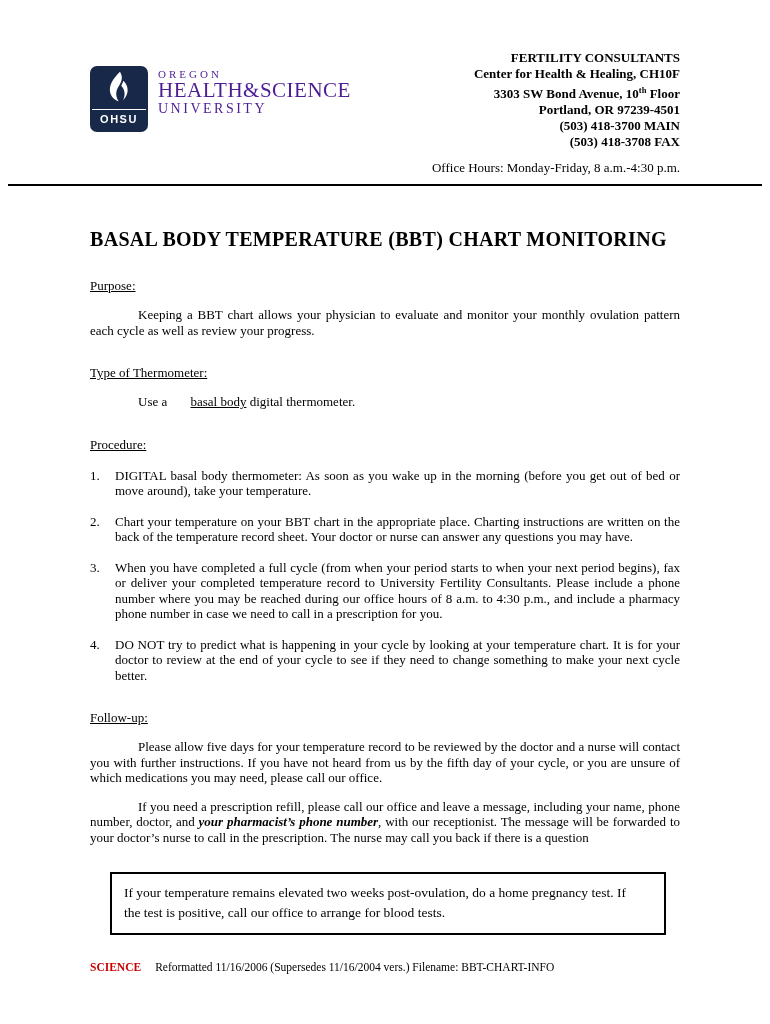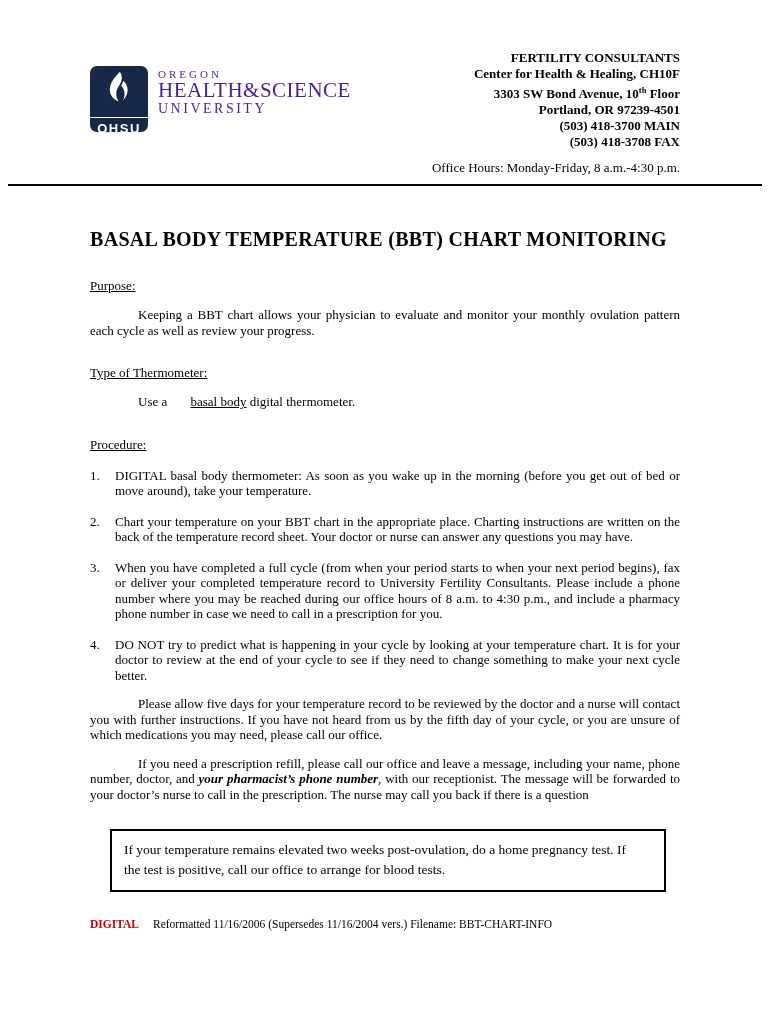--- a/index.html
+++ b/index.html
@@ -24,23 +24,23 @@
     background: #182848;
     border-radius: 7px;
     display: flex; flex-direction: column; align-items: center;
     padding-top: 3px; box-sizing: border-box;
     flex: none;
   }
   .logo-box svg { width: 36px; height: 38px; display: block; }
   .logo-ohsu {
     color: #ffffff;
     font-family: "Liberation Sans", sans-serif;
-    font-weight: bold; font-size: 13px; letter-spacing: 1.5px;
+    font-weight: bold; font-size: 11px; letter-spacing: 1.5px;
     border-top: 1px solid #ffffff;
-    padding: 3px 8px 0 8px; margin-top: 10px;
+    padding: 3px 8px 0 8px; margin-top: 2px;
   }
   .wordmark { color: #4c1d95; line-height: 1.04; padding-top: 3px; }
   .wm-oregon { font-size: 11px; letter-spacing: 3px; }
   .wm-health { font-size: 21px; letter-spacing: 0.5px; }
   .wm-univ   { font-size: 14px; letter-spacing: 2.5px; }
 
   .contact { text-align: right; font-weight: bold; font-size: 13px; line-height: 16px; white-space: nowrap; }
   .contact sup { font-size: 8.5px; }
   .office-hours { text-align: right; font-size: 13px; margin-top: 10px; }
   .divider { border: none; border-top: 2px solid #000000; margin: 8px -82px 0 -82px; }
@@ -137,22 +137,23 @@
   <div class="list-item">
     <span class="li-num">3.</span>
     <span class="li-text"><span class="bold"></span><span>When you have completed a full cycle (from when your period starts to when your next period begins), fax or deliver your completed temperature record to University Fertility Consultants.  Please include a phone number where you may be reached during our office hours of 8 a.m. to 4:30 p.m., and include a pharmacy phone number in case we need to call in a prescription for you.</span></span>
   </div>
 
   <div class="list-item">
     <span class="li-num">4.</span>
     <span class="li-text"><span class="bold">DO NOT try to predict what is happening in your cycle by looking at your temperature chart.  It is for your doctor to review at the end of your cycle to see if they need to change something to make your next cycle better.</span><span></span></span>
   </div>
 
+  <div class="heading"><span>Follow-up:</span></div>
   <p class="body indent">Please allow five days for your temperature record to be reviewed by the doctor and a nurse will contact you with further instructions.  If you have not heard from us by the fifth day of your cycle, or you are unsure of which medications you may need, please call our office.</p>
   <p class="body indent"><span>If you need a prescription refill, please call our office and leave a message, including your name, phone number, doctor, and </span><span class="bi">your pharmacist’s phone number</span><span>, with our receptionist.  The message will be forwarded to your doctor’s nurse to call in the prescription.  The nurse may call you back if there is a question</span></p>
 
   <div class="notice"><span>If your temperature remains elevated two weeks post-ovulation, do a home pregnancy test.  If the test is positive, call our office to arrange for blood tests.</span></div>
 
   <div class="footer">
-    <span class="internet">DIGITAL</span><span class="rev">Reformatted 11/16/2006 (Supersedes 11/16/2004 vers.)    Filename: BBT-CHART-INFO</span>
+    <span class="internet">SCIENCE</span><span class="rev">Reformatted 11/16/2006 (Supersedes 11/16/2004 vers.)    Filename: BBT-CHART-INFO</span>
   </div>
 
 </div>
 
 </body></html>

